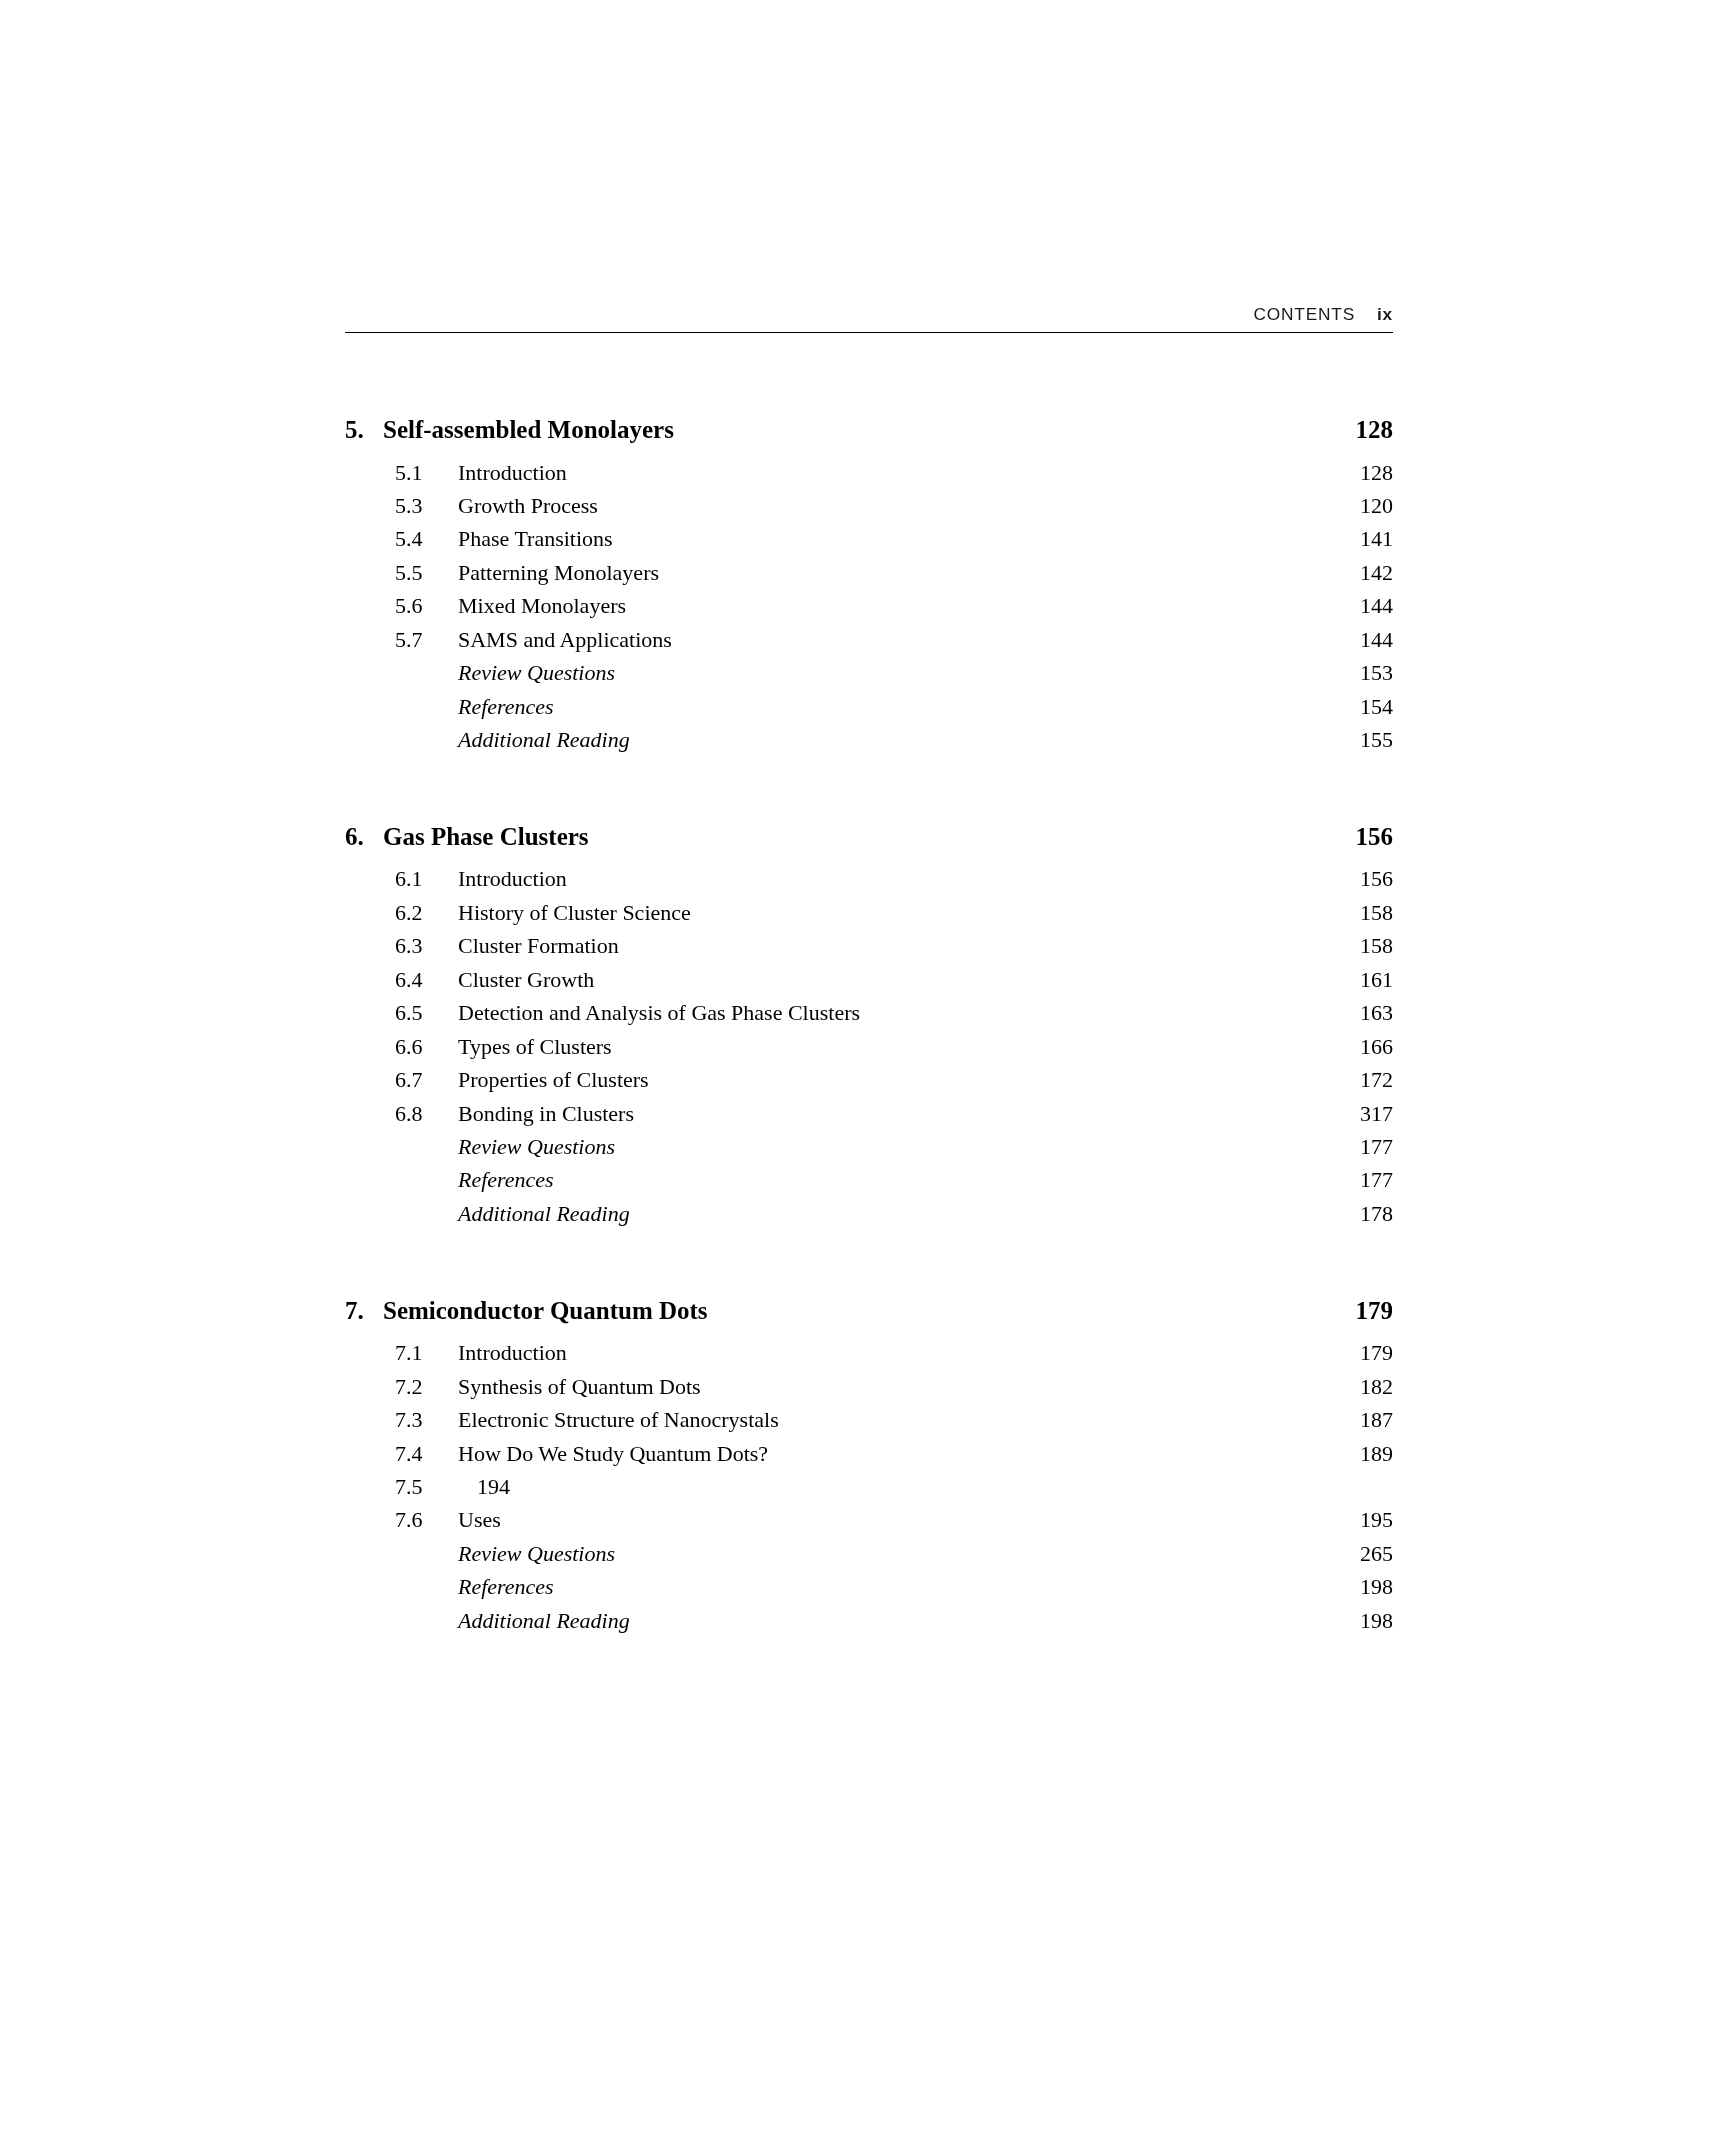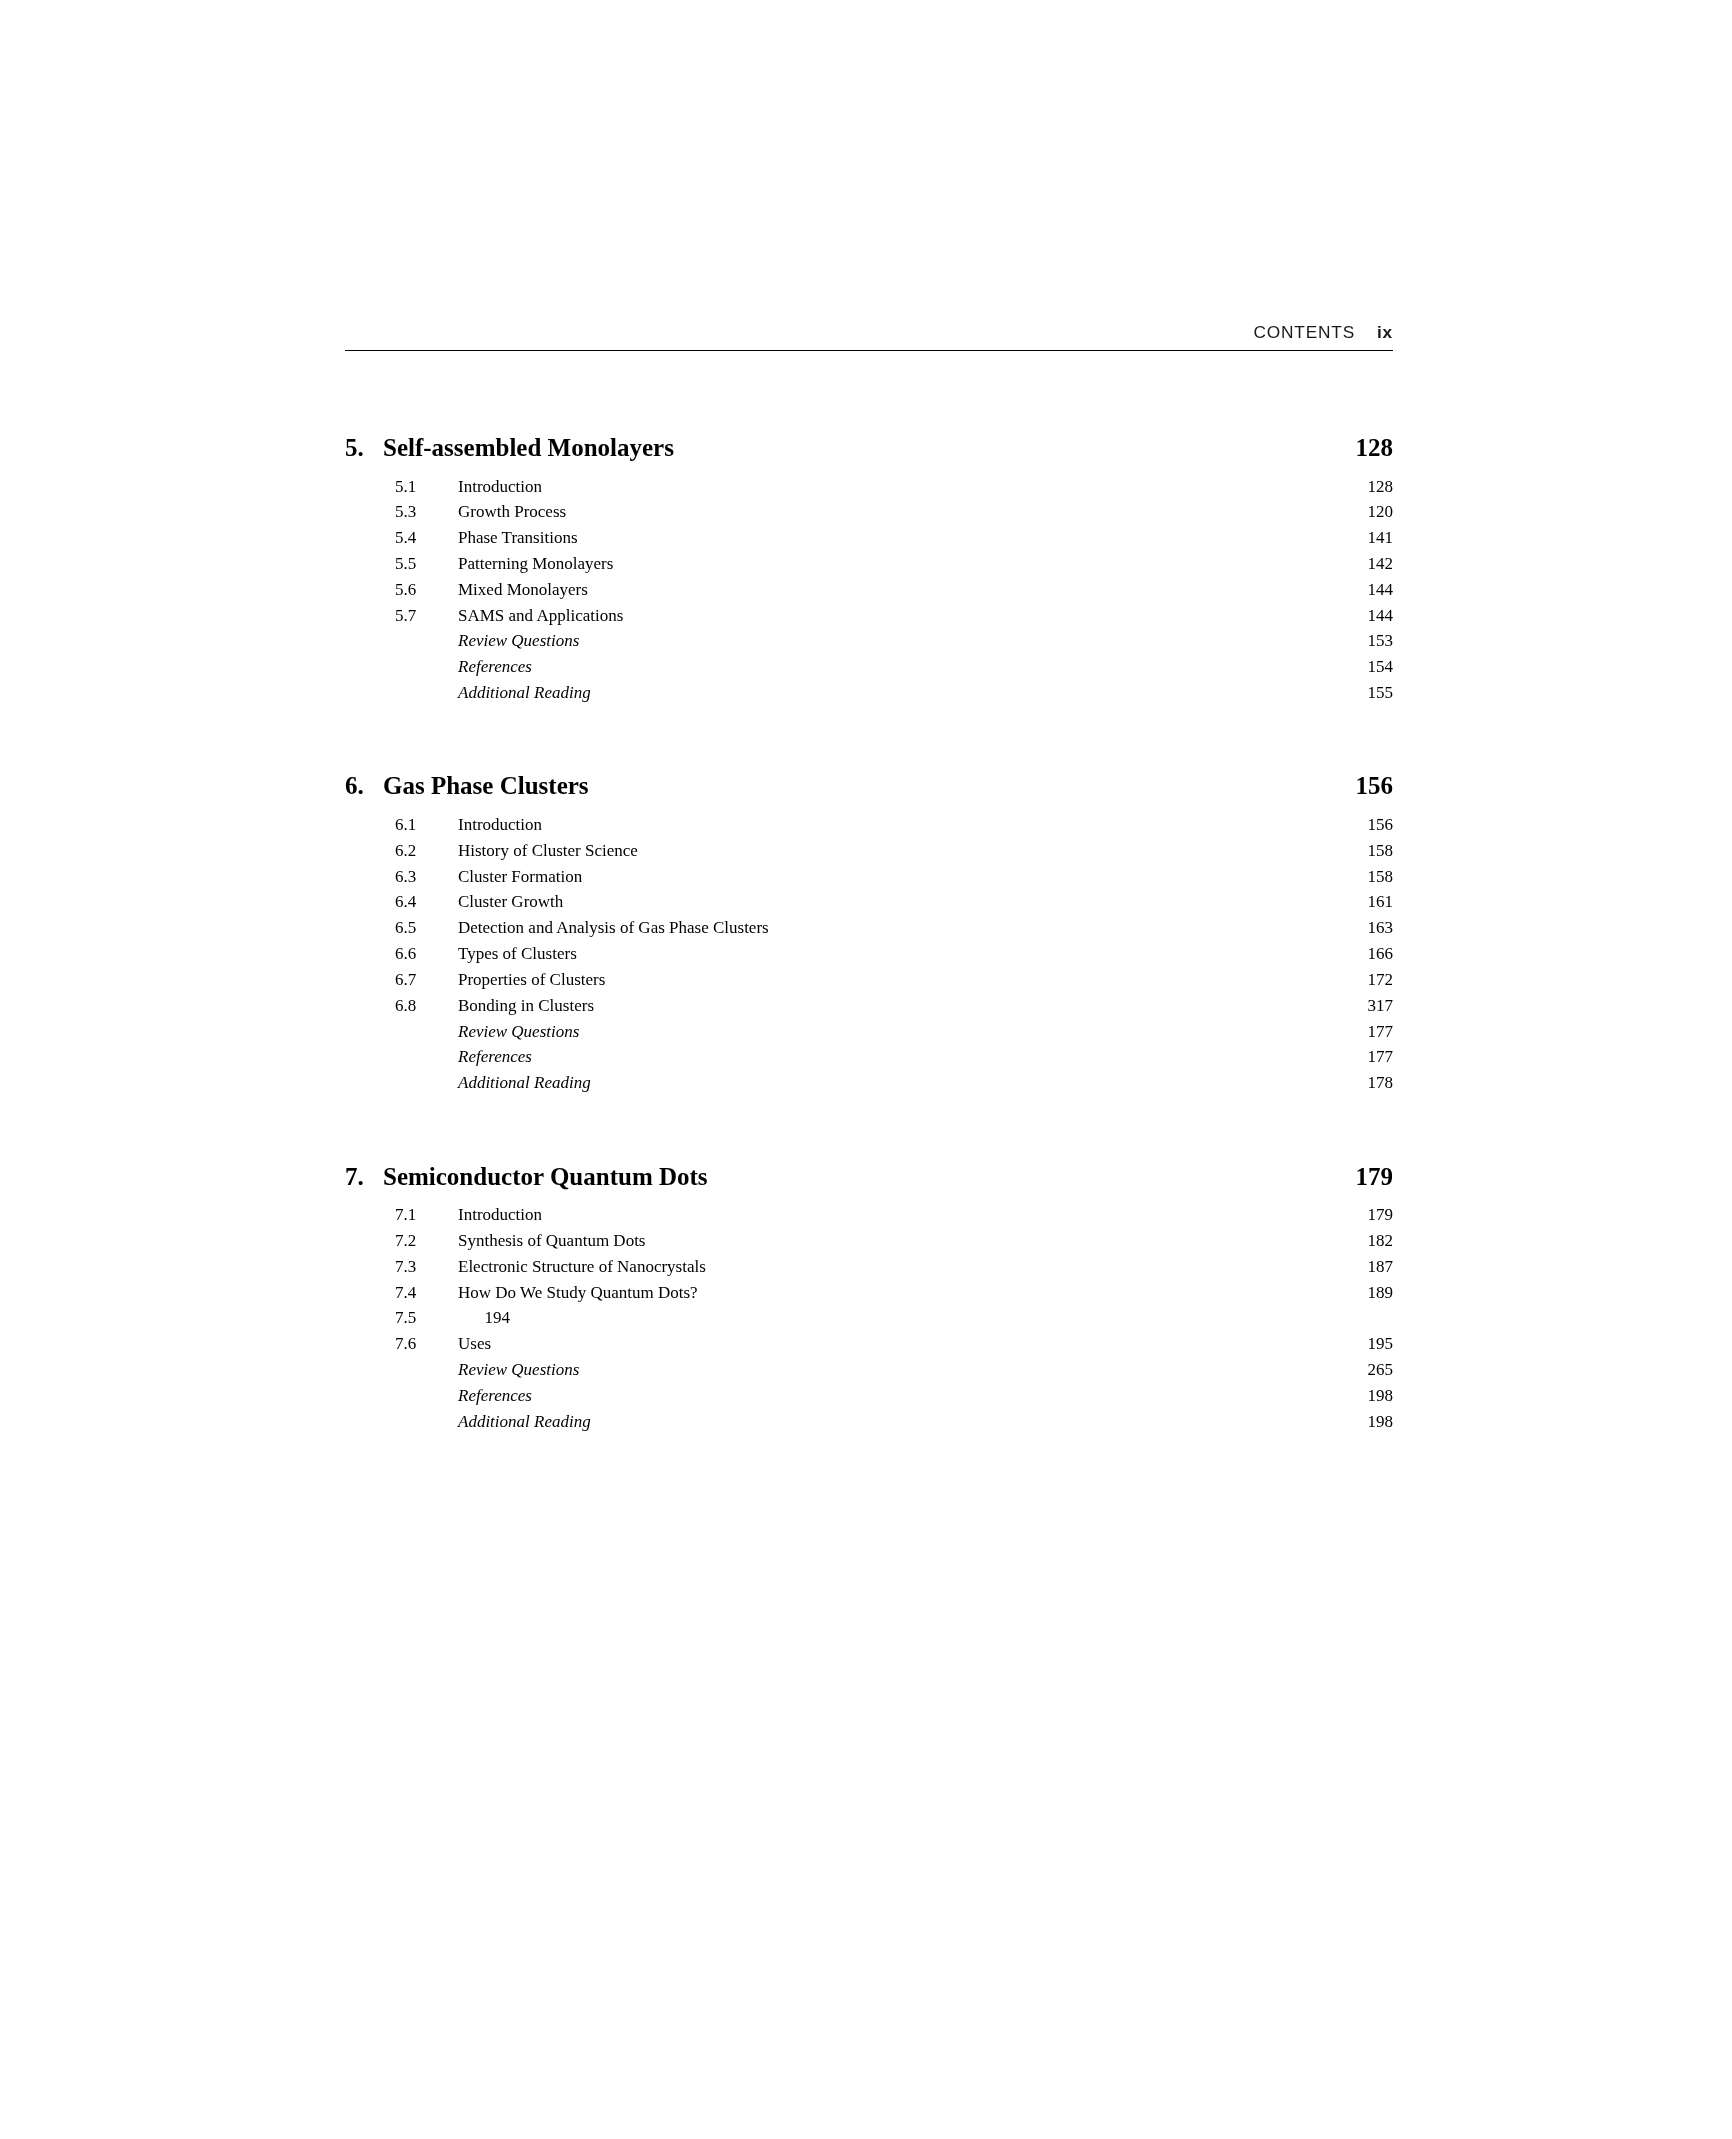--- a/index.html
+++ b/index.html
@@ -17,21 +17,21 @@
   .page {
     position: absolute;
     left: 0; top: 0;
     width: 1732px;
     height: 2140px;
     background: #ffffff;
   }
   .content {
     position: absolute;
     left: 345px;
-    top: 322px;
+    top: 304px;
     width: 1048px;
   }
   
   .runhead {
     display: flex;
     justify-content: flex-end;
     align-items: baseline;
     font-family: "Liberation Sans", sans-serif;
     font-size: 17.3px;
     letter-spacing: 0.8px;
@@ -74,21 +74,21 @@
   }
   .chapter-head .ch-page {
     flex: 0 0 auto;
     text-align: right;
     min-width: 52px;
   }
 
   .entry {
     display: flex;
     align-items: baseline;
-    font-size: 17px;
+    font-size: 22px;
     line-height: 1.52;
     padding-left: 50px;
   }
   .entry .e-num {
     flex: 0 0 63px;
     width: 63px;
   }
   .entry .e-title {
     flex: 1 1 auto;
   }

